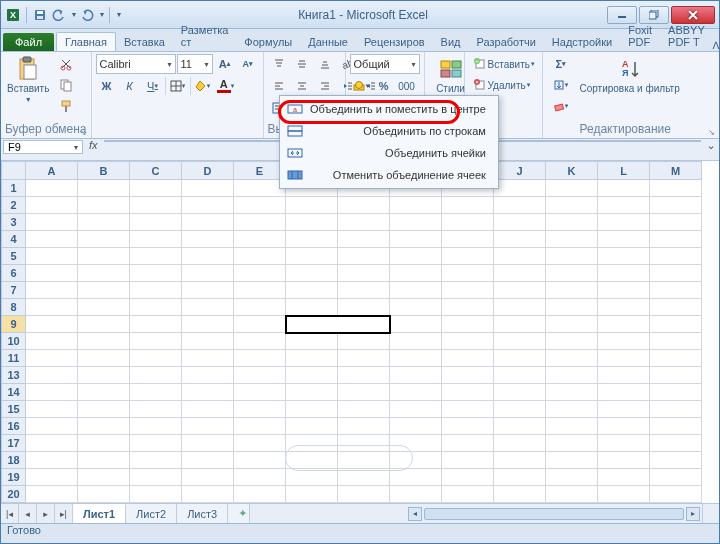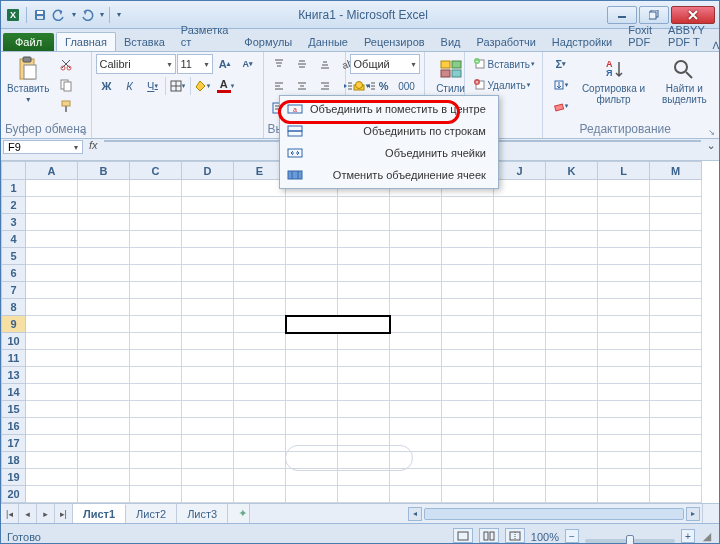--- a/index.html
+++ b/index.html
@@ -75,21 +75,21 @@
 .navbtns { display: flex; }
 .navbtn { width: 18px; display: flex; align-items: center; justify-content: center; border-right: 1px solid #c1cddc; font-size: 9px; color: #555; }
 .sheettab { padding: 2px 10px; font-size: 11px; border-right: 1px solid #c1cddc; background: #eef3f9; display: flex; align-items: center; color: #3b628b; }
 .sheettab.active { background: #fff; font-weight: bold; border-top: 1px solid #fff; }
 .sheettab.new { width: 22px; color: #6a8; }
 .hscroll-track { flex: 1; display: flex; align-items: center; justify-content: flex-end; padding-right: 2px; gap: 2px; }
 .hscroll-track .thumb { width: 260px; height: 12px; background: #cfe0f2; border: 1px solid #9db9d9; border-radius: 2px; }
 .hscroll-track .arr { width: 14px; height: 14px; background: #dce6f2; border: 1px solid #9db9d9; display: flex; align-items: center; justify-content: center; font-size: 8px; color: #3b628b; }
 
 
-.statusbar { height: 20px; background: #dce6f2; border-top: 1px solid #9db9d9; display: flex; align-items: flex-end; padding: 0 6px; font-size: 11px; color: #3b628b; gap: 6px; }
+.statusbar { height: 20px; background: #dce6f2; border-top: 1px solid #9db9d9; display: flex; align-items: flex-start; padding: 0 6px; font-size: 11px; color: #3b628b; gap: 6px; flex-direction: column; }
 .statusbar .spacer { flex: 1; }
 .viewbtn { width: 20px; height: 15px; border: 1px solid #9db9d9; background: #eaf2fb; display: flex; align-items: center; justify-content: center; font-size: 9px; }
 .zoom-slider { width: 90px; height: 4px; background: #bcd; position: relative; border-radius: 2px; }
 .zoom-slider::before { content: ""; position: absolute; left: 50%; top: -4px; width: 6px; height: 12px; background: #eaf2fb; border: 1px solid #6d84a3; border-radius: 2px; transform: translateX(-50%); }
 .zoombtn { width: 14px; height: 14px; border: 1px solid #9db9d9; background: #eaf2fb; display: flex; align-items: center; justify-content: center; font-size: 10px; }
 
 svg { display: block; }
 </style>
 </head>
 <body>
@@ -440,29 +440,20 @@
         <div class="bigbtn">
           <div class="icon24">
               <svg width="26" height="22">
                 <text x="5" y="9" font-size="9" fill="#c33" font-weight="bold">А</text>
                 <text x="5" y="18" font-size="9" fill="#36a" font-weight="bold">Я</text>
                 <path d="M18 4 L18 18 M15 15 L18 18 L21 15" stroke="#555" fill="none" stroke-width="1.5"></path>
               </svg>
             </div>
           <div class="lbl">Сортировка и фильтр</div>
         </div>
-        <div class="bigbtn">
-          <div class="icon24">
-              <svg width="24" height="22">
-                <circle cx="9" cy="9" r="6" fill="none" stroke="#555" stroke-width="2"></circle>
-                <line x1="14" y1="14" x2="20" y2="20" stroke="#555" stroke-width="2"></line>
-              </svg>
-            </div>
-          <div class="lbl">Найти и выделить</div>
-        </div>
       </div>
       <div class="group-label" style="padding-right:12px">Редактирование</div>
     </div>
 
     <div class="merge-menu">
       <div class="merge-item">
         <span class="mi-icon">
             <svg width="16" height="14">
               <rect x="1" y="3" width="14" height="8" fill="none" stroke="#36a"></rect>
               <text x="8" y="10" font-size="7" fill="#c33" text-anchor="middle">a</text>

